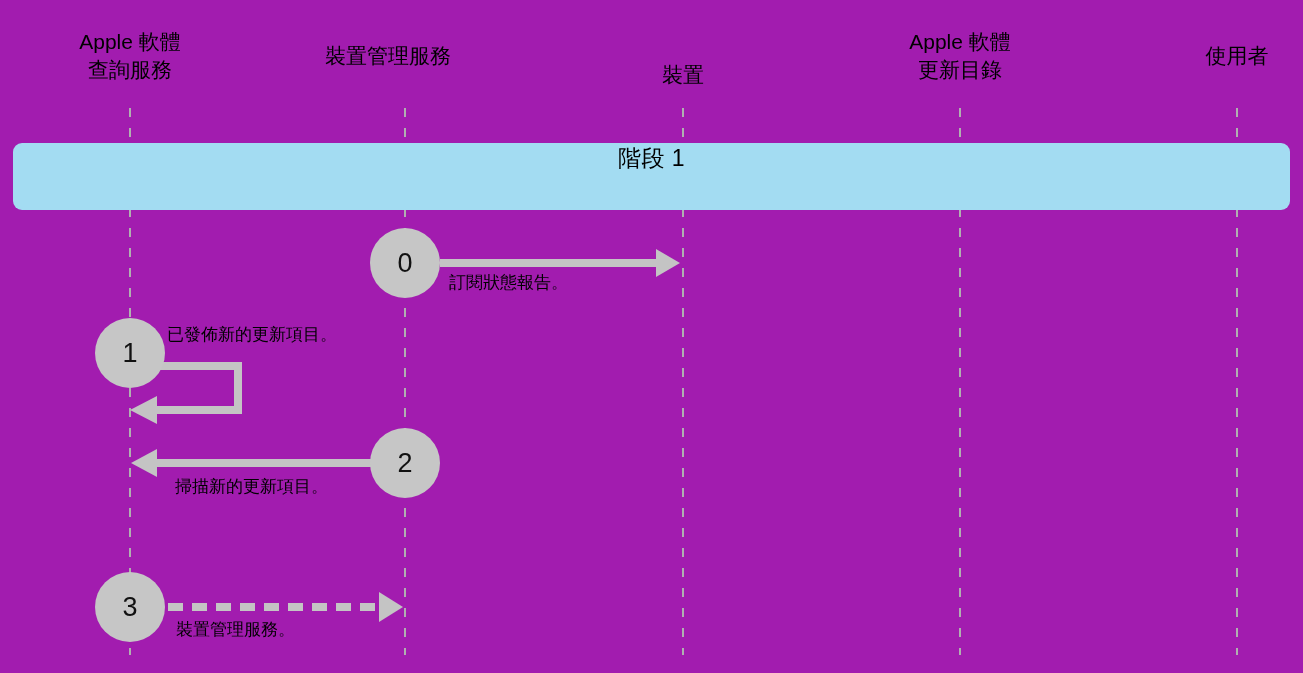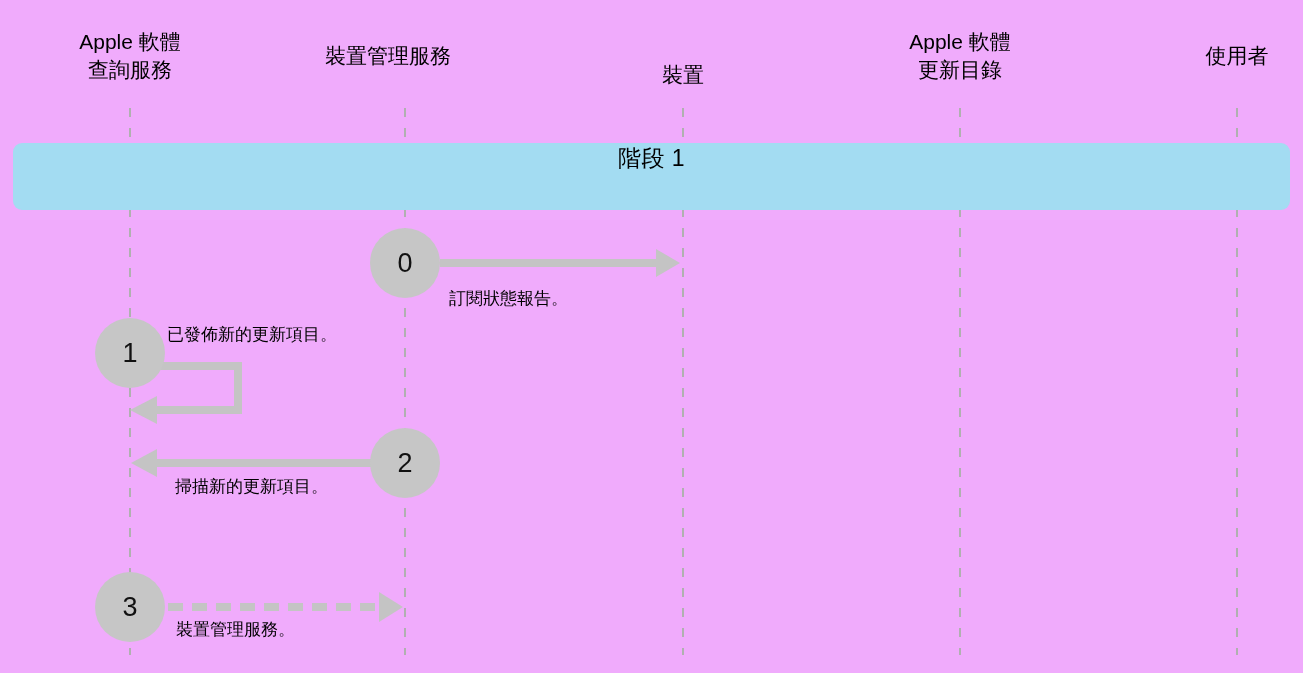--- a/index.html
+++ b/index.html
@@ -4,21 +4,21 @@
 <style>
   html, body {
     margin: 0;
     padding: 0;
     background: #ffffff;
   }
   #diagram-root {
     position: relative;
     width: 1303px;
     height: 673px;
-    background: #f0abfc;
+    background: #a21caf;
     font-family: "Liberation Sans", "DejaVu Sans", sans-serif;
     overflow: hidden;
   }
   .lifeline-header {
     position: absolute;
     text-align: center;
     font-size: 21px;
     line-height: 28px;
     color: #000000;
     font-weight: 400;
@@ -123,18 +123,18 @@
   <div class="step-circle" style="left:95px; top:318px; width:70px; height:70px;">
     <span>1</span>
   </div>
   <div class="step-circle" style="left:370px; top:428px; width:70px; height:70px;">
     <span>2</span>
   </div>
   <div class="step-circle" style="left:95px; top:572px; width:70px; height:70px;">
     <span>3</span>
   </div>
 
-  <div class="step-label" style="left:449px; top:288px;">訂閱狀態報告。</div>
+  <div class="step-label" style="left:449px; top:272px;">訂閱狀態報告。</div>
   <div class="step-label" style="left:167px; top:324px;">已發佈新的更新項目。</div>
   <div class="step-label" style="left:175px; top:476px;">掃描新的更新項目。</div>
   <div class="step-label" style="left:176px; top:619px;">裝置管理服務。</div>
 
 </div>
 
 </body></html>

